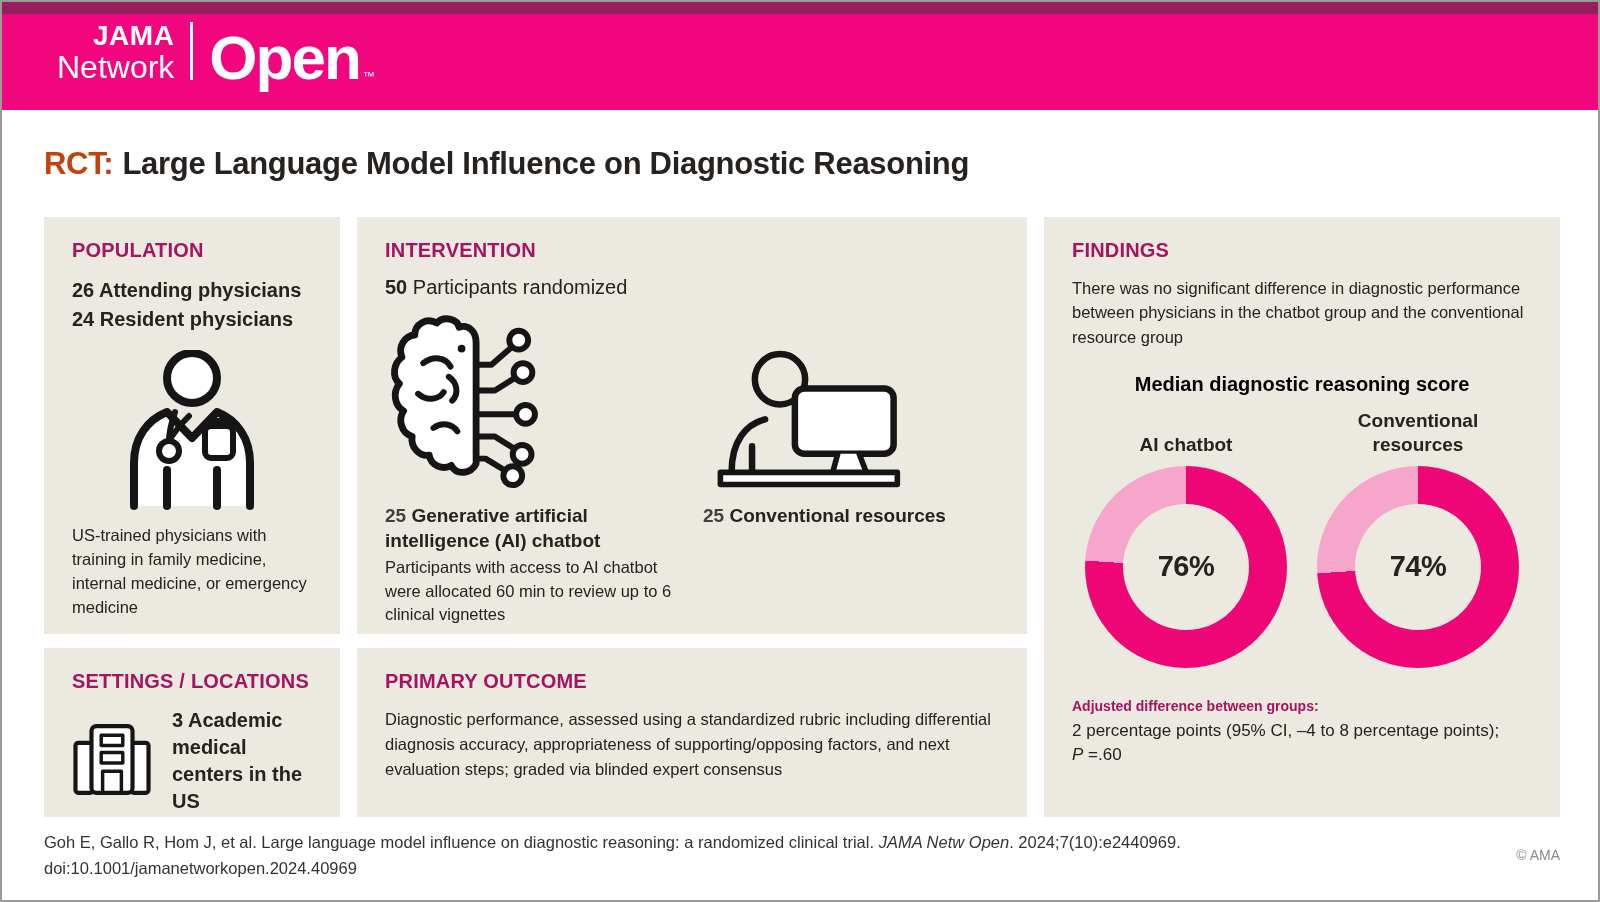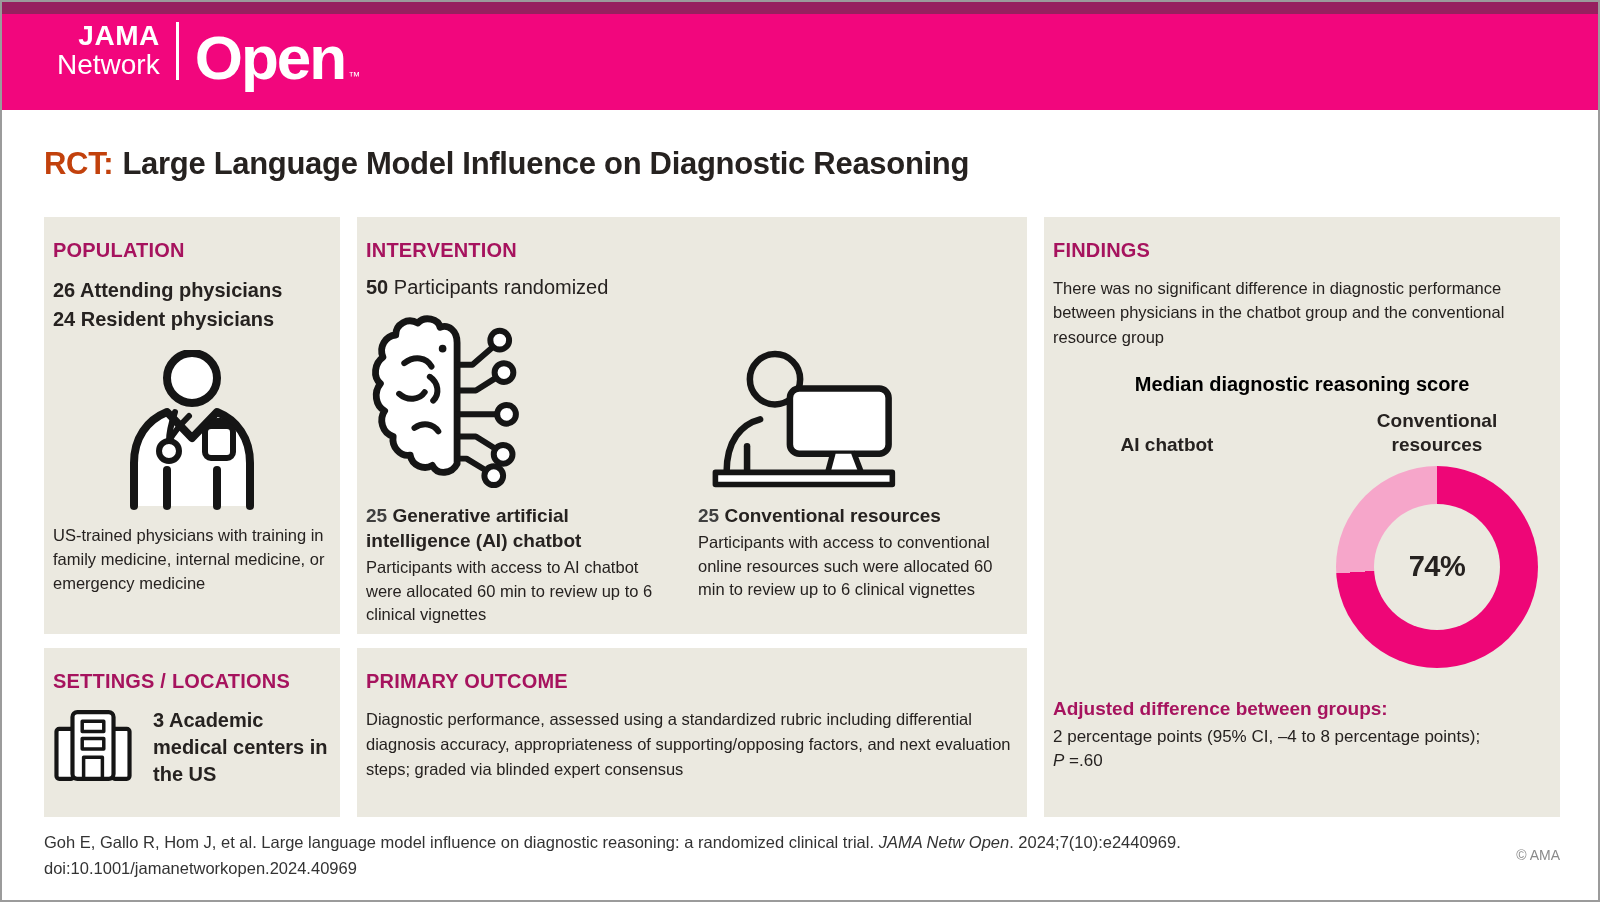--- a/index.html
+++ b/index.html
@@ -12,34 +12,34 @@
     box-sizing:border-box;
     position:relative;
     overflow:hidden;
   }
   
   .header{background:#F2067D;height:108px;}
   .header-strip{height:12px;background:#96205F;}
   .logo{display:flex;gap:16px;padding:8px 0 0 55px;color:#fff;}
   .logo-stack{text-align:right;line-height:1.02;}
   .logo-jama{font-size:28px;font-weight:bold;letter-spacing:.5px;}
-  .logo-network{font-size:28px;font-weight:normal;}
+  .logo-network{font-size:32px;font-weight:normal;}
   .logo-divider{width:3px;height:58px;background:#fff;}
   .logo-open{font-size:62px;font-weight:800;letter-spacing:-2px;display:flex;align-items:flex-end;}
   .logo-tm{font-size:12px;font-weight:normal;margin:0 0 10px 3px;}
   
   .title-row{margin:36px 42px 0;font-size:31px;font-weight:bold;letter-spacing:-.3px;}
   .title-prefix{color:#c2410c;margin-right:9px;}
   
   .main-grid{
     position:absolute;top:215px;left:42px;width:1516px;height:600px;
     display:grid;grid-template-columns:296px 670px 516px;
     grid-template-rows:417px 169px;gap:14px 17px;
   }
-  .panel{background:#EBE9E0;padding:22px 9px;box-sizing:border-box;}
+  .panel{background:#EBE9E0;padding:22px 28px;box-sizing:border-box;}
   .panel h2{margin:0 0 14px;font-size:20px;color:#A6135E;letter-spacing:.2px;font-weight:bold;}
   .panel-findings{grid-column:3;grid-row:1 / 3;}
   
   .pop-line{font-size:20px;font-weight:bold;line-height:1.45;}
   .pop-icon{margin:16px auto 10px;width:150px;}
   .pop-desc{font-size:16.5px;line-height:1.45;margin-top:8px;}
   
   .int-sub{font-size:20px;}
   .int-sub b{font-weight:bold;}
   .arms{display:flex;gap:22px;margin-top:4px;}
@@ -60,21 +60,21 @@
   .chart-title{color:#000000;font-weight:bold;font-size:20px;text-align:center;margin:24px 0 6px;}
   .donut-row{display:flex;justify-content:space-between;padding:0 2px;}
   .donut-col{width:224px;display:flex;flex-direction:column;align-items:center;}
   .donut-label{font-weight:bold;font-size:19px;text-align:center;line-height:1.22;
     min-height:54px;max-width:160px;display:flex;align-items:flex-end;justify-content:center;margin-bottom:10px;}
   .donut{width:202px;height:202px;border-radius:50%;position:relative;
     display:flex;align-items:center;justify-content:center;}
   .donut::after{content:"";position:absolute;width:126px;height:126px;border-radius:50%;background:#EBE9E0;}
   .donut-value{position:relative;z-index:1;font-size:29px;font-weight:bold;letter-spacing:-.5px;}
   .adjusted{margin-top:30px;}
-  .adjusted-label{color:#A6135E;font-weight:bold;font-size:19px;}
+  .adjusted-label{color:#A6135E;font-weight:bold;font-size:14px;}
   .adjusted-text{font-size:17px;line-height:1.45;margin-top:5px;}
   .p-italic{font-style:italic;}
   
   .footer{position:absolute;left:42px;top:828px;width:1516px;font-size:16.5px;line-height:1.55;color:#333;}
   .journal-italic{font-style:italic;}
   .copyright{position:absolute;right:38px;top:845px;color:#8a8a8a;font-size:14px;}
   
   .ink{stroke:#151515;}
 </style>
 </head>
@@ -163,32 +163,34 @@
             <path class="ink" d="M46 112 V140" stroke-width="7"></path>
             <rect class="ink" x="92" y="50" width="106" height="70" rx="10" fill="#fff" stroke-width="7"></rect>
             <path class="ink" d="M138 120 L131 146 H171 L161 120" fill="#fff" stroke-width="6"></path>
             <rect class="ink" x="12" y="140" width="190" height="13" fill="#fff" stroke-width="6"></rect>
           </svg>
         </div>
         <div class="arm-title">
           <span class="arm-count">25</span>
           <span>Conventional resources</span>
         </div>
-        <div class="arm-desc">Participants with access to conventional online resources such were allocated 60 min to review up to 6 clinical vignettes</div>
       </div>
     </div>
   </div>
 
   <div class="panel panel-findings">
     <h2>FINDINGS</h2>
     <div class="findings-summary">There was no significant difference in diagnostic performance between physicians in the chatbot group and the conventional resource group</div>
     <div class="chart-title">Median diagnostic reasoning score</div>
     <div class="donut-row">
       <div class="donut-col">
         <div class="donut-label">AI chatbot</div>
+        <div class="donut" style="background: conic-gradient(rgb(238, 6, 119) 0deg, rgb(238, 6, 119) 76%, rgb(246, 166, 202) 76%, rgb(246, 166, 202) 100%);">
+          <span class="donut-value">76%</span>
+        </div>
       </div>
       <div class="donut-col">
         <div class="donut-label">Conventional resources</div>
         <div class="donut" style="background: conic-gradient(rgb(238, 6, 119) 0deg, rgb(238, 6, 119) 74%, rgb(246, 166, 202) 74%, rgb(246, 166, 202) 100%);">
           <span class="donut-value">74%</span>
         </div>
       </div>
     </div>
     <div class="adjusted">
       <div class="adjusted-label">Adjusted difference between groups:</div>

